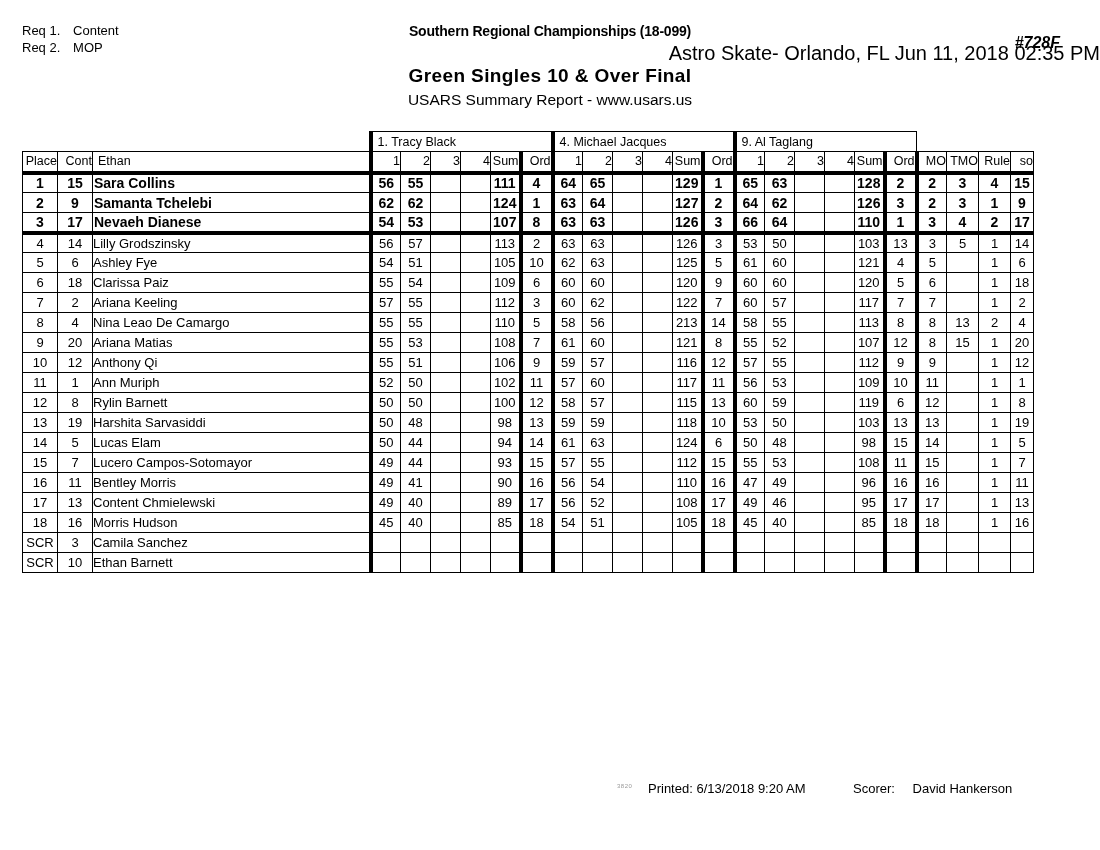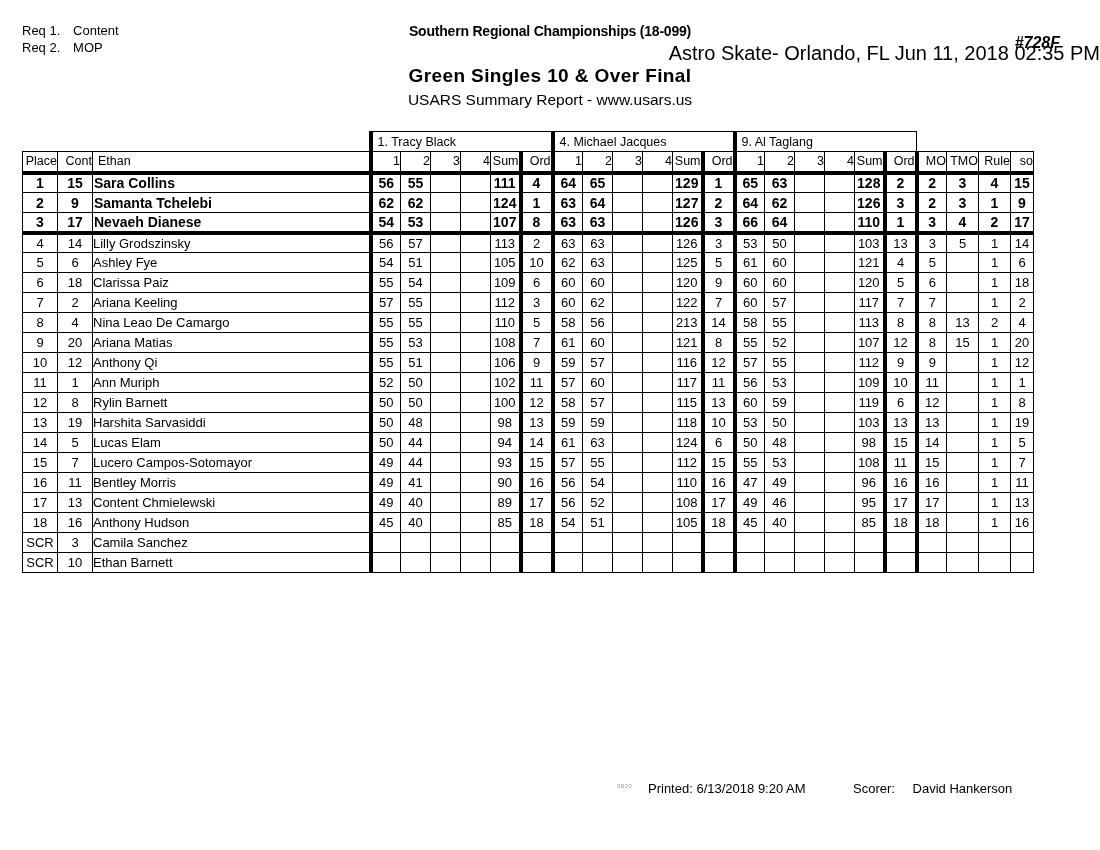--- a/index.html
+++ b/index.html
@@ -704,21 +704,21 @@
           <td class="c">95</td>
           <td class="ord hv-l">17</td>
           <td class="c hv-l">17</td>
           <td class="c"></td>
           <td class="c">1</td>
           <td class="c">13</td>
         </tr>
         <tr>
           <td class="c">18</td>
           <td class="c">16</td>
-          <td class="l">Anthony Hudson</td>
+          <td class="l">Morris Hudson</td>
           <td class="c hv-l">45</td>
           <td class="c">40</td>
           <td class="c"></td>
           <td class="c"></td>
           <td class="c">85</td>
           <td class="ord hv-l">18</td>
           <td class="c hv-l">54</td>
           <td class="c">51</td>
           <td class="c"></td>
           <td class="c"></td>

